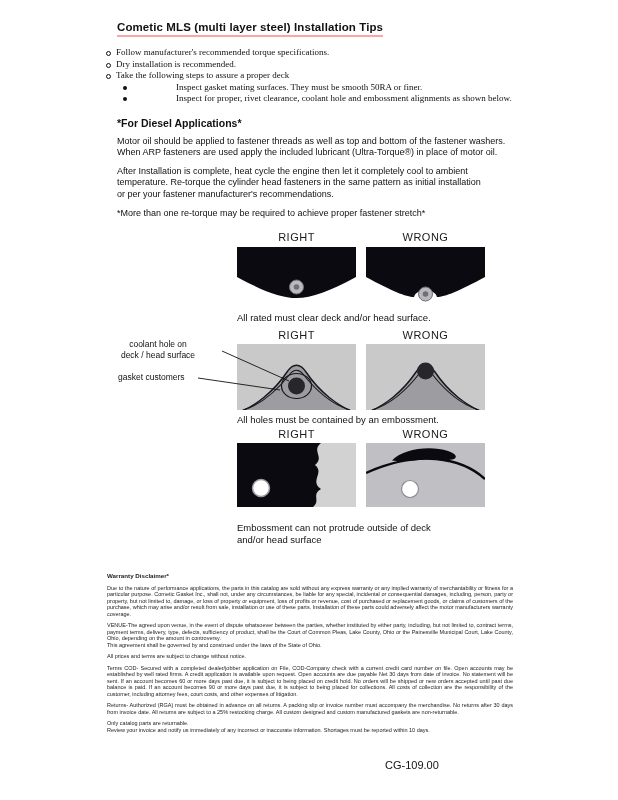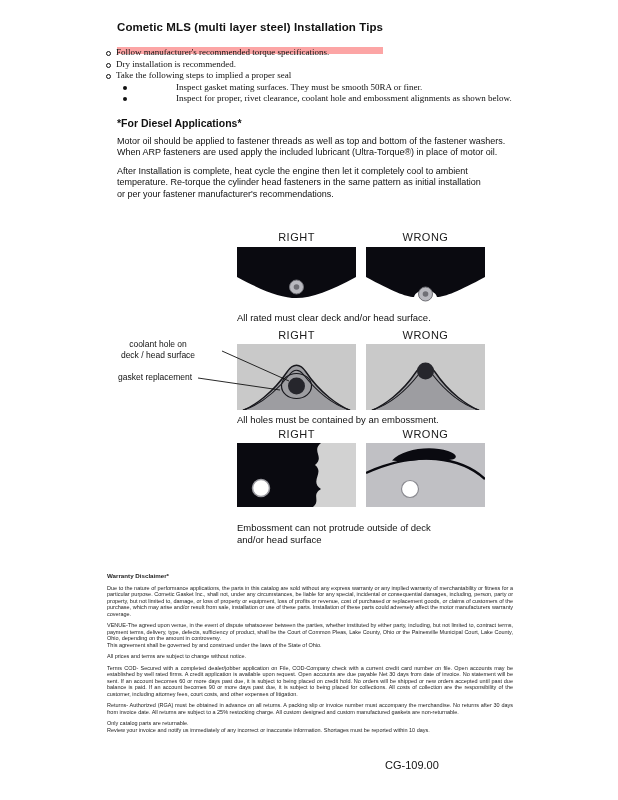--- a/index.html
+++ b/index.html
@@ -16,22 +16,22 @@
     color: #111111;
     overflow: hidden;
   }
   .title {
     position: absolute;
     left: 117px;
     top: 21px;
     font-size: 11.5px;
     font-weight: bold;
     display: inline-block;
-    border-bottom: 7px solid #fca5a5;
-    padding-bottom: 14px;
+    border-bottom: 2px solid #fca5a5;
+    padding-bottom: 2px;
     letter-spacing: 0.1px;
   }
   .bullets {
     position: absolute;
     left: 106px;
     top: 47px;
     width: 420px;
     font-size: 9px;
     font-family: Liberation Serif, serif;
   }
@@ -135,39 +135,40 @@
     <div class="bullet-row">
       <span class="marker hollow"></span>
       <span>Follow manufacturer's recommended torque specifications.</span>
     </div>
     <div class="bullet-row">
       <span class="marker hollow"></span>
       <span>Dry installation is recommended.</span>
     </div>
     <div class="bullet-row">
       <span class="marker hollow"></span>
-      <span>Take the following steps to implied a proper seal</span>
+      <span>Take the following steps to assure a proper deck</span>
     </div>
     <div class="bullet-row sub">
       <span class="marker solid"></span>
       <span>Inspect gasket mating surfaces.  They must be smooth 50RA or finer.</span>
     </div>
     <div class="bullet-row sub">
       <span class="marker solid"></span>
       <span>Inspect for proper, rivet clearance, coolant hole and embossment alignments as shown below.</span>
     </div>
   </div>
 
   <div class="diesel">
     <h2>*For Diesel Applications*</h2>
     <p class="prewrap">Motor oil should be applied to fastener threads as well as top and bottom of the fastener washers.
 When ARP fasteners are used apply the included lubricant (Ultra-Torque®) in place of motor oil.</p>
     <p class="prewrap p2">After Installation is complete, heat cycle the engine then let it completely cool to ambient
 temperature. Re-torque the cylinder head fasteners in the same pattern as initial installation
 or per your fastener manufacturer's recommendations.</p>
+    <p>*More than one re-torque may be required to achieve proper fastener stretch*</p>
   </div>
 
   <div class="fig-label" style="left:237px; top:231px;">RIGHT</div>
   <div class="fig-label" style="left:366px; top:231px;">WRONG</div>
 
   <div class="fig" style="left:237px; top:247px;">
     <svg width="119" height="62" viewBox="0 0 119 62">
       <rect width="119" height="62" fill="#0a0a10"></rect>
       <path d="M0,62 L0,30 C26,44 44,51 59.5,51 C75,51 93,44 119,30 L119,62 Z" fill="#ffffff"></path>
       <circle cx="59.5" cy="40" r="7" fill="#b9b9bf" stroke="#6f6f75" stroke-width="1"></circle>
@@ -182,21 +183,21 @@
       <circle cx="59.5" cy="47" r="2.8" fill="#6f6f75"></circle>
     </svg>
   </div>
   <div class="fig-caption" style="top:312px;">All rated must clear deck and/or head surface.</div>
 
   <div class="fig-label" style="left:237px; top:329px;">RIGHT</div>
   <div class="fig-label" style="left:366px; top:329px;">WRONG</div>
 
   <div class="ann center prewrap" style="left:109px; top:339px; width:98px;">coolant hole on
 deck / head surface</div>
-  <div class="ann" style="left:118px; top:372px;">gasket replacement</div>
+  <div class="ann" style="left:118px; top:372px;">gasket customers</div>
 
   <div class="fig" style="left:237px; top:344px;">
     <svg width="119" height="66" viewBox="0 0 119 66">
       <rect width="119" height="66" fill="#c9c9c9"></rect>
       <path d="M-4,70 C18,64 38,46 50,28 C56,19 63,19 69,28 C81,46 101,64 123,70 Z" fill="#9d9da1" stroke="#17171c" stroke-width="1.4"></path>
       <path d="M6,66 C26,60 42,44 53,30 C57,25 62,25 66,30 C77,44 93,60 113,66" fill="none" stroke="#17171c" stroke-width="1.1"></path>
       <ellipse cx="59.5" cy="42" rx="15" ry="12.5" fill="none" stroke="#17171c" stroke-width="1.2"></ellipse>
       <circle cx="59.5" cy="42" r="8.5" fill="#26262c"></circle>
     </svg>
   </div>

